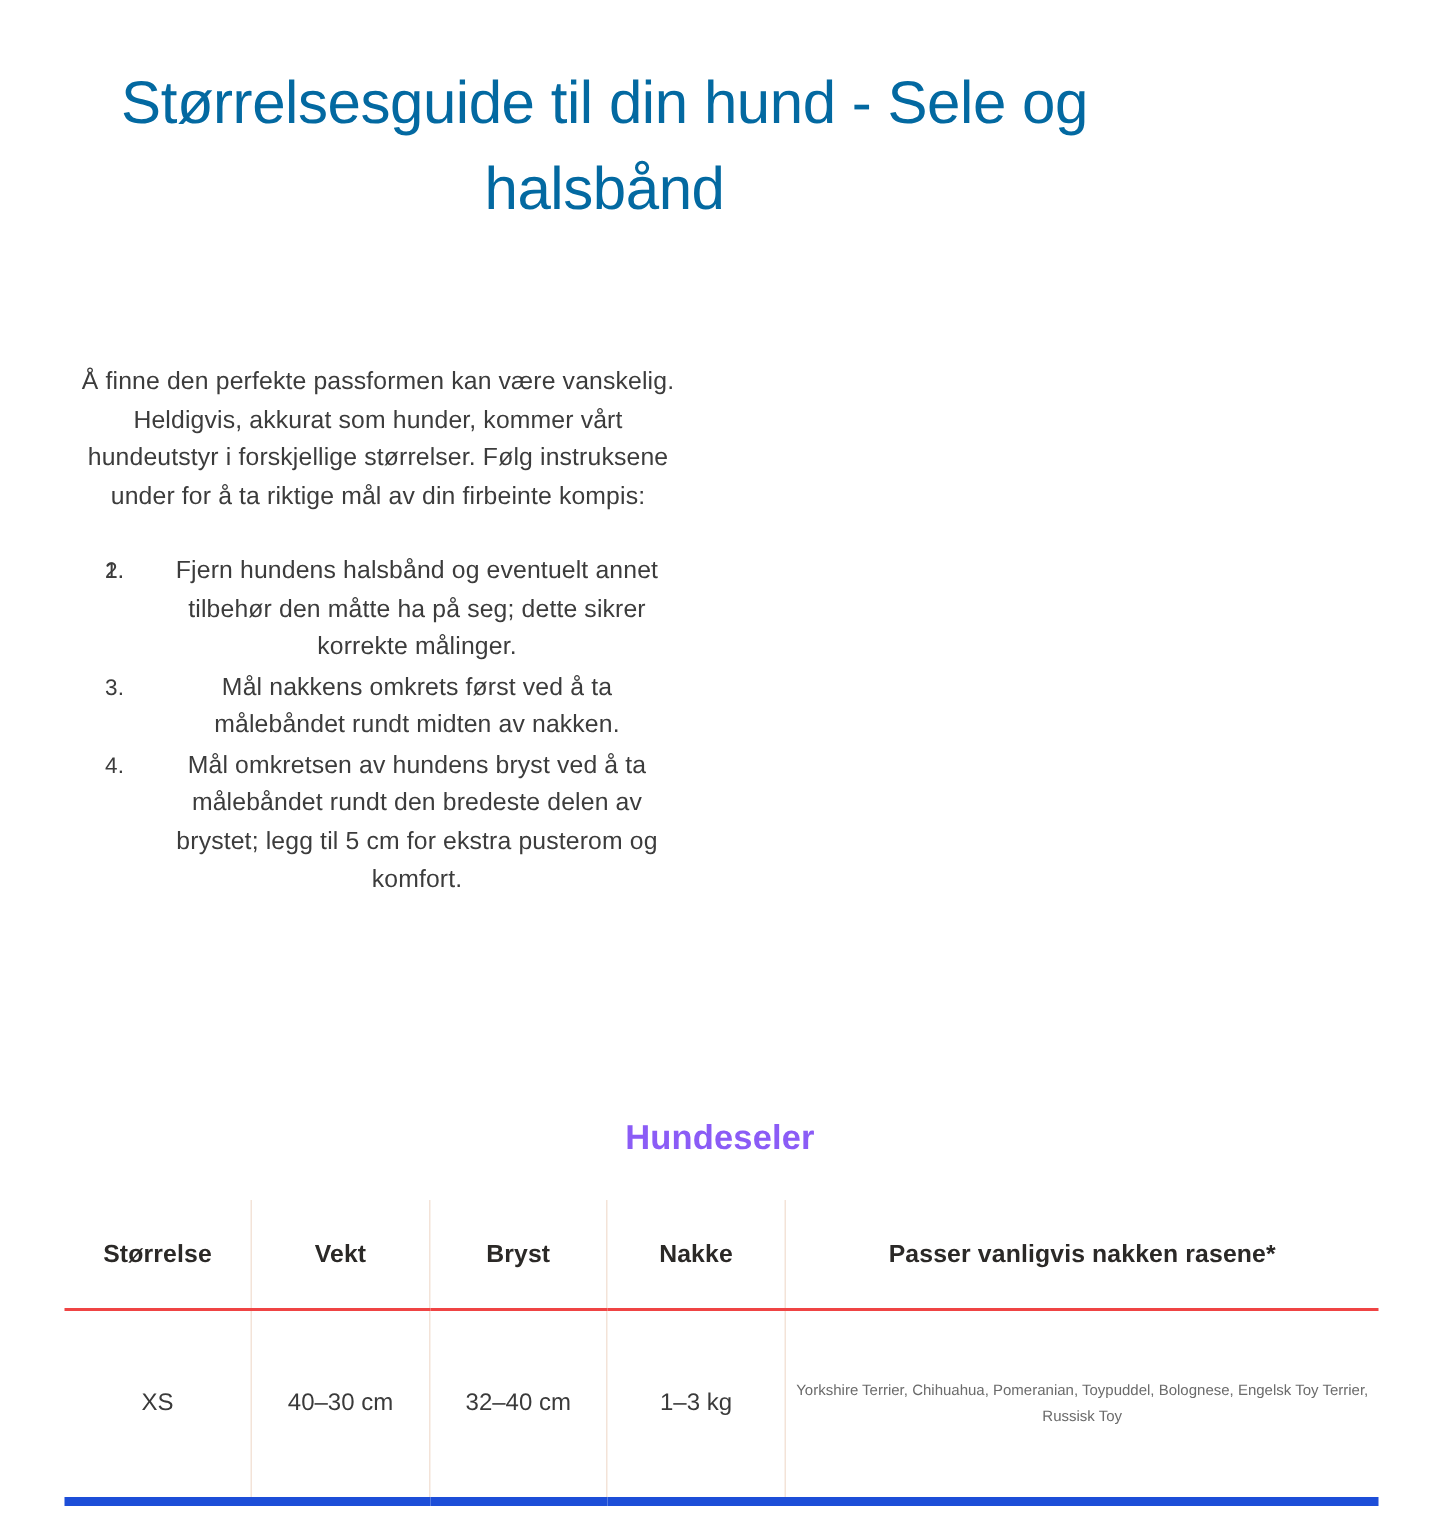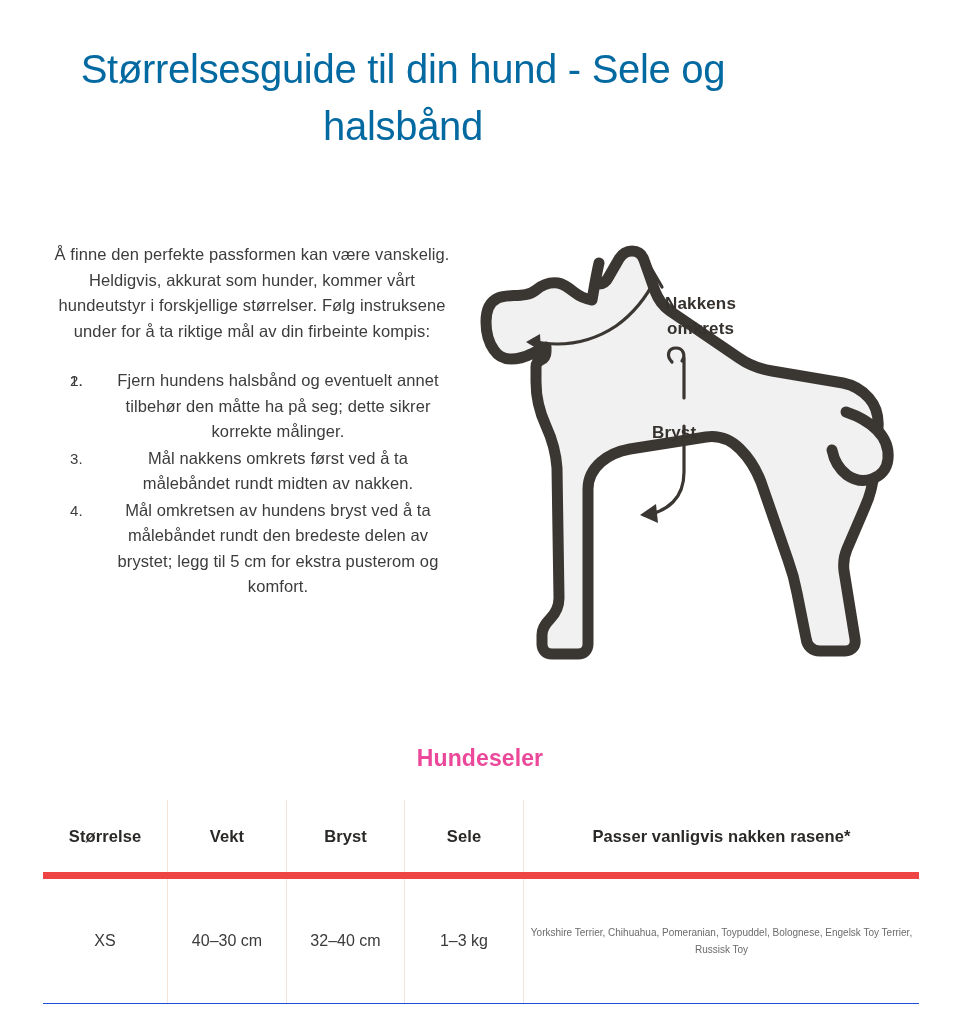--- a/index.html
+++ b/index.html
@@ -92,21 +92,21 @@
   .lbl-chest{ left:182px; top:190px; }
 
   
   .section-heading{
     position:absolute;
     left:0; top:726px;
     width:960px;
     text-align:center;
     font-size:23px;
     font-weight:700;
-    color:#ec4899;
+    color:#8b5cf6;
     letter-spacing:.1px;
   }
 
   
   .size-table-wrap{
     position:absolute;
     left:43px; top:800px;
     width:872px;
   }
   table.size-table{
@@ -123,28 +123,28 @@
   }
   table.size-table th:first-child,
   table.size-table td:first-child{border-left:none;}
 
   thead th{
     height:72px;
     font-size:16.5px;
     font-weight:700;
     color:#2b2927;
     letter-spacing:.1px;
-    border-bottom:7px solid #ef4444;
+    border-bottom:2px solid #ef4444;
   }
   tbody td{
     height:124px;
     font-size:16px;
     font-weight:400;
     color:#3a3a3a;
-    border-bottom:1px solid #1d4ed8;
+    border-bottom:6px solid #1d4ed8;
     margin-top:41px;
   }
   td.breeds{
     font-size:10px;
     line-height:17px;
     color:#6b6b6b;
     padding:0 26px;
   }
 
   .c-size{width:124px;}
@@ -175,122 +175,32 @@
         <span class="step-num">3.</span>
         <span>Mål nakkens omkrets først ved å ta målebåndet rundt midten av nakken.</span>
       </li>
       <li class="step">
         <span class="step-num">4.</span>
         <span>Mål omkretsen av hundens bryst ved å ta målebåndet rundt den bredeste delen av brystet; legg til 5 cm for ekstra pusterom og komfort.</span>
       </li>
     </ol>
   </div>
 
-  <div class="illus">
-    <svg width="470" height="440" viewBox="0 0 470 440">
-
-      <path fill="#f1f1f1" stroke="#3a3632" stroke-width="11" stroke-linejoin="round" stroke-linecap="round" d="M 129 33
-           C 126 46 124 59 122 70
-           C 116 69 109 66 104 62
-           C 99 58 94 54 88 53
-           C 80 52 72 55 66 60
-           C 55 69 39 63 28 68
-           C 19 72 16 82 16 92
-           C 16 104 19 113 24 120
-           C 28 126 34 129 41 129
-           C 48 129 55 127 61 124
-           C 66 122 71 119 76 117
-           L 76 122
-           C 76 126 74 129 71 130
-           C 68 131 66 133 66 137
-           L 66 152
-           C 66 168 70 183 76 196
-           C 82 209 86 223 87 238
-           L 89 368
-           C 89 377 85 384 80 389
-           C 75 394 72 399 72 405
-           L 72 414
-           C 72 420 76 424 82 424
-           L 108 424
-           C 114 424 118 420 118 414
-           L 118 259
-           C 118 248 123 239 131 232
-           C 139 225 149 221 160 219
-           L 236 207
-           C 250 205 261 210 270 219
-           C 279 228 286 239 291 252
-           L 318 330
-           C 322 341 325 352 327 363
-           L 336 408
-           C 337 416 342 421 350 421
-           L 375 421
-           C 382 421 386 416 385 409
-           L 374 341
-           C 373 333 374 326 377 319
-           L 395 277
-           C 400 266 403 254 404 242
-           L 408 198
-           C 409 186 406 176 399 168
-           C 392 160 383 155 373 153
-           L 302 141
-           C 290 139 279 135 269 128
-           L 200 81
-           C 193 76 188 69 185 61
-           L 174 30
-           C 172 24 168 21 162 21
-           C 156 21 152 24 149 29
-           L 138 48
-           C 136 52 133 54 129 54"></path>
-
-      <path fill="#f1f1f1" stroke="#3a3632" stroke-width="11" stroke-linejoin="round" stroke-linecap="round" d="M 376 182
-           C 388 186 399 192 407 200
-           C 415 208 419 218 418 229
-           C 417 239 411 246 402 249
-           C 393 252 384 250 377 245
-           C 369 239 364 230 362 220"></path>
-
-      <path fill="none" stroke="#3a3632" stroke-width="3.2" stroke-linecap="round" d="M 186 48
-           C 176 68 163 84 146 96
-           C 128 108 108 114 87 114
-           C 78 114 70 113 63 111"></path>
-
-      <path fill="none" stroke="#3a3632" stroke-width="3.2" stroke-linecap="round" d="M 178 33 L 192 57"></path>
-
-      <path fill="#3a3632" stroke="none" d="M 70 104 L 56 112 L 71 121 Z"></path>
-
-      <path fill="none" stroke="#3a3632" stroke-width="3.2" stroke-linecap="round" d="M 214 128
-           L 214 168
-           M 214 196
-           L 214 242
-           C 214 254 210 265 203 272
-           C 195 280 185 284 174 285"></path>
-
-      <path fill="none" stroke="#3a3632" stroke-width="3.2" stroke-linecap="round" d="M 202 132
-           C 196 126 198 118 206 118
-           C 213 118 216 125 212 131"></path>
-
-      <path fill="#3a3632" stroke="none" d="M 186 274 L 170 285 L 188 293 Z"></path>
-    </svg>
-
-    <div class="lbl lbl-neck">Nakkens
-omkrets</div>
-    <div class="lbl lbl-chest">Bryst</div>
-  </div>
 </div>
 
 <h2 class="section-heading">Hundeseler</h2>
 
 <div class="size-table-wrap">
   <table class="size-table">
     <thead>
       <tr>
         <th class="c-size">Størrelse</th>
         <th class="c-neck">Vekt</th>
         <th class="c-chest">Bryst</th>
-        <th class="c-weight">Sele</th>
+        <th class="c-weight">Nakke</th>
         <th class="c-breeds">Passer vanligvis nakken rasene*</th>
       </tr>
     </thead>
     <tbody>
       <tr>
         <td class="c-size">XS</td>
         <td class="c-neck">40–30 cm</td>
         <td class="c-chest">32–40 cm</td>
         <td class="c-weight">1–3 kg</td>
         <td class="c-breeds breeds">Yorkshire Terrier, Chihuahua, Pomeranian, Toypuddel, Bolognese, Engelsk Toy Terrier, Russisk Toy</td>

